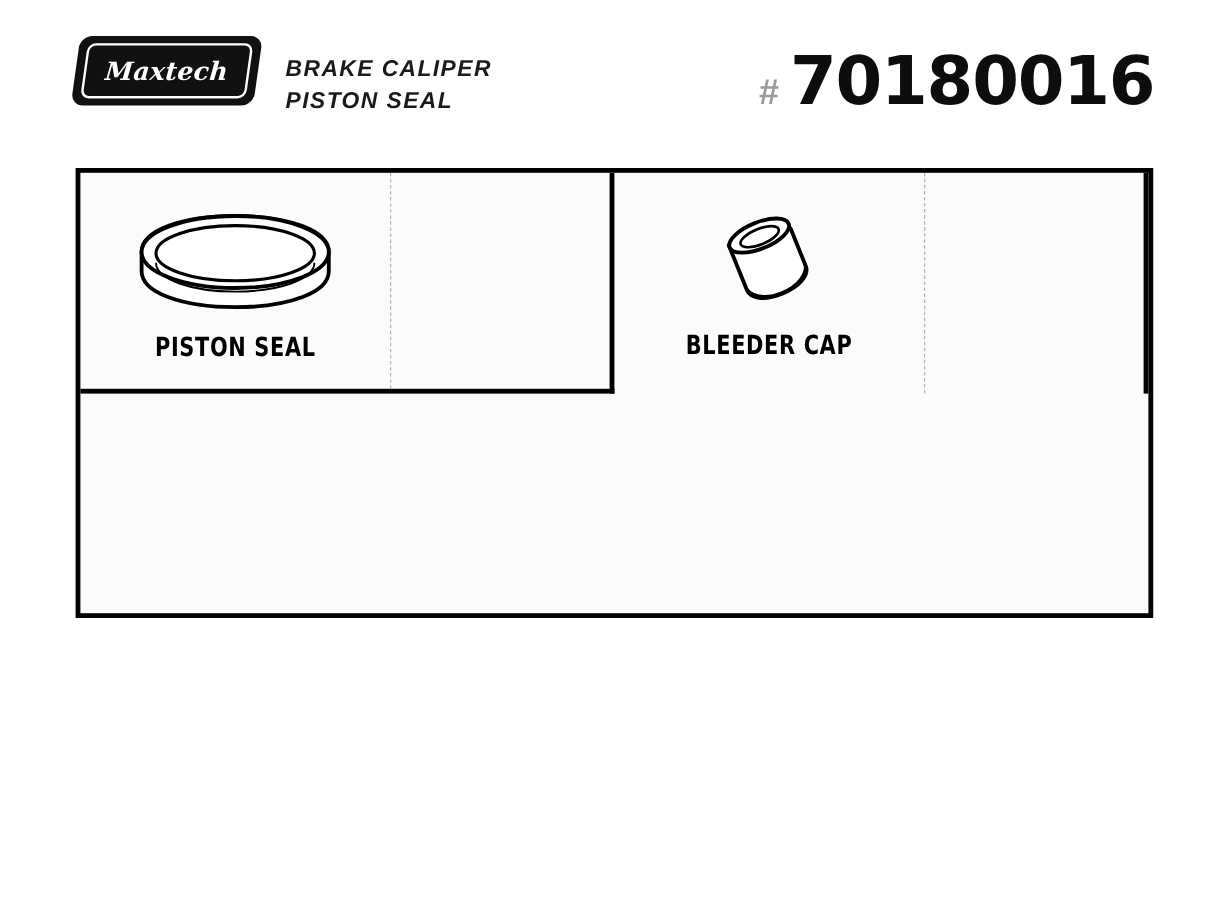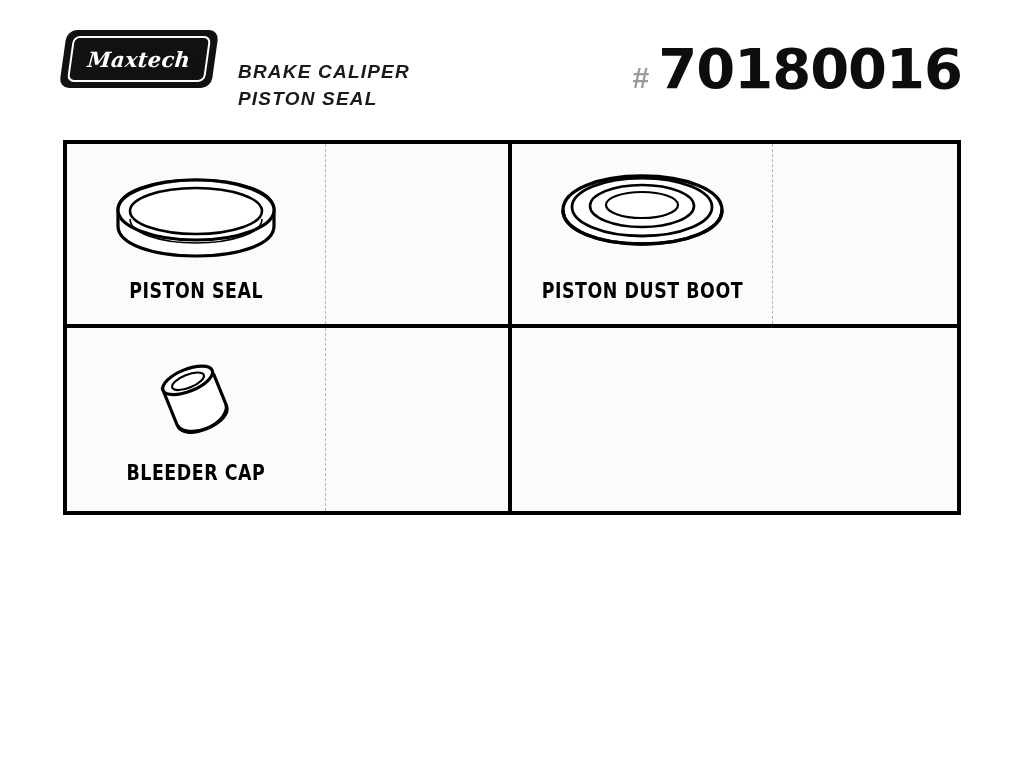--- a/index.html
+++ b/index.html
@@ -66,21 +66,21 @@
     left: 191px;
     top: 57px;
     font-size: 11px;
     color: #111111;
     font-family: "Liberation Sans", sans-serif;
   }
 
   .title-block {
     position: absolute;
     left: 238px;
-    top: 58px;
+    top: 44px;
     font-family: "Liberation Sans", sans-serif;
     font-style: italic;
     font-weight: bold;
     font-size: 19px;
     letter-spacing: 1.2px;
     line-height: 27px;
     color: #1a1a1a;
   }
 
   .partno-block {
@@ -206,40 +206,20 @@
 
           <ellipse cx="90" cy="47" rx="66" ry="23" fill="#ffffff" stroke="#000000" stroke-width="2.6"></ellipse>
 
           <path d="M24 55 C24 69 54 79 90 79 C126 79 156 69 156 55" stroke="#000000" stroke-width="1.6" fill="none"></path>
         </svg>
       </div>
       <div class="cell-label">PISTON SEAL</div>
     </div>
   </div>
 
-  <div class="cell border-bottom">
-    <div class="cell-dash"></div>
-    <div class="cell-content">
-      <div class="art">
-        <svg width="175" height="110" viewBox="0 0 175 110" fill="none" xmlns="http://www.w3.org/2000/svg">
-
-          <path d="M8 46 C8 26 43 12 87 12 C131 12 167 26 167 46 C167 66 131 80 87 80 C43 80 8 66 8 46 Z" fill="#ffffff" stroke="#000000" stroke-width="3.4"></path>
-
-          <ellipse cx="87" cy="43" rx="70" ry="29" fill="#ffffff" stroke="#000000" stroke-width="2.8"></ellipse>
-
-          <ellipse cx="87" cy="42" rx="52" ry="21" fill="#ffffff" stroke="#000000" stroke-width="2.6"></ellipse>
-
-          <ellipse cx="87" cy="41" rx="36" ry="13" fill="#ffffff" stroke="#000000" stroke-width="2.2"></ellipse>
-
-          <path d="M8 46 C8 66 43 80 87 80 C131 80 167 66 167 46" stroke="#000000" stroke-width="3.4" fill="none"></path>
-        </svg>
-      </div>
-      <div class="cell-label">PISTON DUST BOOT</div>
-    </div>
-  </div>
 
   <div class="cell border-right">
     <div class="cell-dash"></div>
     <div class="cell-content">
       <div class="art art-small">
         <svg width="110" height="100" viewBox="0 0 110 100" fill="none" xmlns="http://www.w3.org/2000/svg">
           <g transform="rotate(-22 55 50)">
 
             <path d="M30 22 L76 22 C80 22 83 25 83 29 L83 62 C83 70 72 76 56 76 C40 76 30 70 30 62 Z" fill="#ffffff" stroke="#000000" stroke-width="3.2" stroke-linejoin="round"></path>
 

